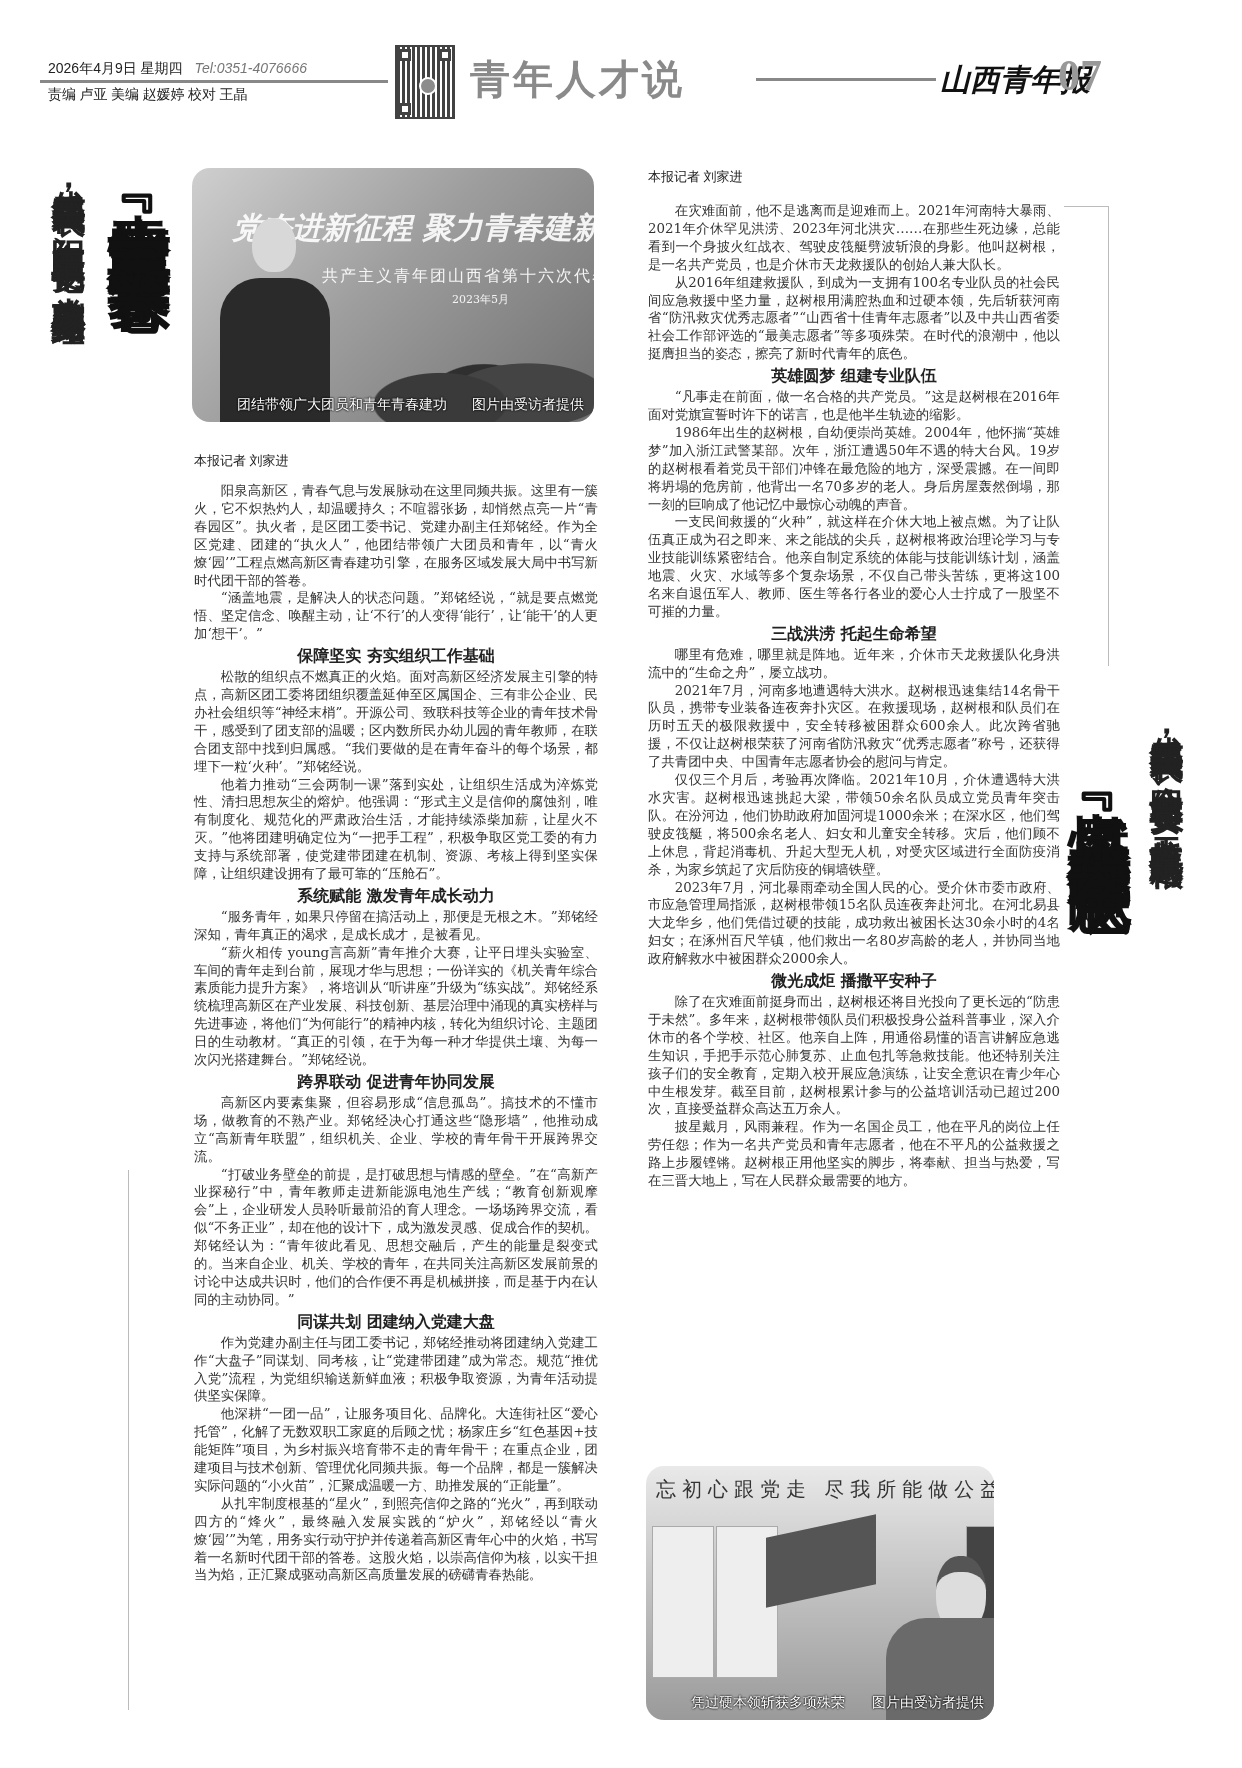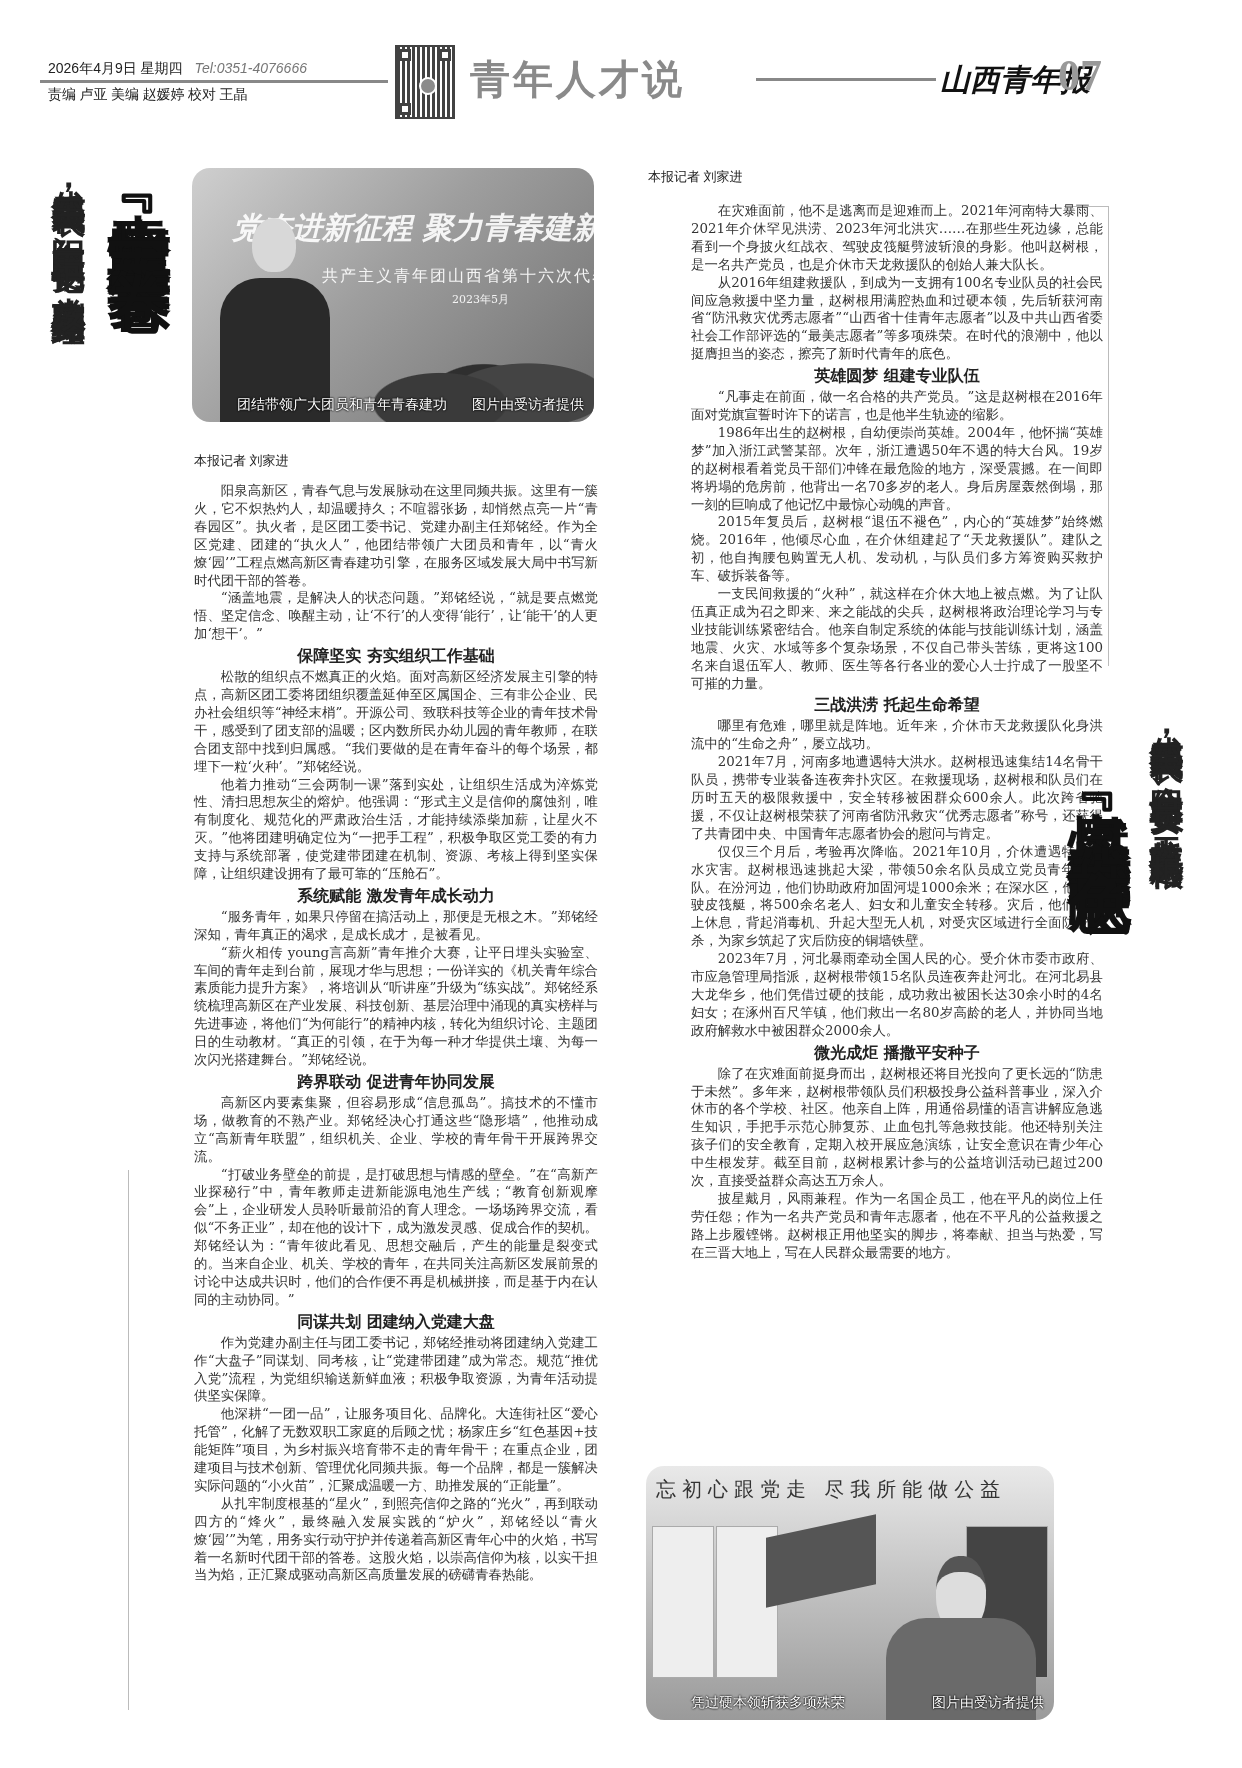--- a/index.html
+++ b/index.html
@@ -26,21 +26,21 @@
   .lead-sub { left:52px; top:164px; font-size:34px; font-weight:bold; color:#222; line-height:1; letter-spacing:2px; font-family:"DejaVu Serif", serif; }
   .right-head { left:1068px; top:760px; font-size:64px; font-weight:bold; color:#111; line-height:1; letter-spacing:4px; font-family:"DejaVu Serif", serif; }
   .right-sub { left:1150px; top:710px; font-size:34px; font-weight:bold; color:#222; line-height:1; letter-spacing:2px; font-family:"DejaVu Serif", serif; }
   .vline-left { left:128px; top:1170px; width:1px; height:540px; background:#bbb; }
   .vline-right { left:1108px; top:206px; width:1px; height:460px; background:#bbb; }
   .tick-right { left:1064px; top:206px; width:44px; height:1px; background:#bbb; }
 
   
   .photo { border-radius:18px; overflow:hidden; background:linear-gradient(135deg,#cfcfcf 0%,#9e9e9e 45%,#6f6f6f 100%); }
   .photo1 { left:192px; top:168px; width:402px; height:254px; }
-  .photo2 { left:646px; top:1466px; width:408px; height:254px; background:linear-gradient(180deg,#e9e9e9 0%,#c8c8c8 40%,#9a9a9a 100%); }
+  .photo2 { left:646px; top:1466px; width:348px; height:254px; background:linear-gradient(180deg,#e9e9e9 0%,#c8c8c8 40%,#9a9a9a 100%); }
   .photo-caption { position:absolute; bottom:8px; font-family:"Liberation Sans", sans-serif; font-size:14px; color:#fff; text-shadow:0 0 2px #000,0 0 2px #000; white-space:nowrap;padding-left:35px; }
   .cap-left { left:10px; }
   .cap-right { right:10px; }
   .banner-text { position:absolute; left:40px; top:40px; font-size:30px; color:#fff; font-weight:bold; font-style:italic; white-space:nowrap; opacity:.9; }
   .banner-sub { position:absolute; left:130px; top:98px; font-size:16px; color:#fff; white-space:nowrap; letter-spacing:2px; opacity:.9; }
   .banner-date { position:absolute; left:260px; top:124px; font-size:11px; color:#fff; opacity:.9; }
   .person1 { position:absolute; left:28px; top:50px; width:110px; height:204px; }
   .person1 .head { position:absolute; left:32px; top:0; width:44px; height:54px; border-radius:50% 50% 45% 45%; background:#d8d8d8; }
   .person1 .body { position:absolute; left:0; top:60px; width:110px; height:150px; border-radius:40px 40px 0 0; background:#2a2a2a; }
   .plants { position:absolute; right:0; bottom:0; width:220px; height:90px; background:radial-gradient(ellipse at 30% 80%,#3a3a3a 0 30%,transparent 31%),radial-gradient(ellipse at 70% 70%,#444 0 35%,transparent 36%),radial-gradient(ellipse at 50% 100%,#2f2f2f 0 45%,transparent 46%); }
@@ -50,21 +50,21 @@
   .person2 .head { position:absolute; left:50px; top:0; width:50px; height:60px; border-radius:45%; background:#ddd; border-top:16px solid #555; }
   .person2 .body { position:absolute; left:0; top:62px; width:150px; height:110px; border-radius:40px 40px 0 0; background:#6a6a6a; }
   .board { position:absolute; top:60px; width:60px; height:150px; background:#eee; border:1px solid #aaa; }
 
   
   .byline { font-family:"Liberation Sans", sans-serif; font-size:13px; color:#222; white-space:nowrap; }
   .col { font-size:13.4px; line-height:17.9px; color:#333; text-align:justify; }
   .col p { margin:0; text-indent:2em; }
   .col h3 { margin:4px 0 3px; font-size:16px; font-weight:bold; text-align:center; color:#222; letter-spacing:0; }
   .col1 { left:194px; top:482px; width:404px; }
-  .col2 { left:648px; top:202px; width:412px;margin-left:43px; }
+  .col2 { left:648px; top:202px; width:412px; }
 </style>
 </head>
 <body>
 
 <div class="abs hdr-date">
   <span>2026年4月9日 星期四</span><span class="tel">Tel:0351-4076666</span>
 </div>
 <div class="abs hdr-rule"></div>
 <div class="abs hdr-staff">责编 卢亚 美编 赵媛婷 校对 王晶</div>
 <div class="abs qr">
@@ -116,21 +116,20 @@
 
 <div class="abs byline" style="left:648px;top:168px">本报记者 刘家进</div>
 <div class="abs tick-right"></div>
 <div class="abs vline-right"></div>
 <div class="abs col col2" id="col2">
     <p>在灾难面前，他不是逃离而是迎难而上。2021年河南特大暴雨、2021年介休罕见洪涝、2023年河北洪灾……在那些生死边缘，总能看到一个身披火红战衣、驾驶皮筏艇劈波斩浪的身影。他叫赵树根，是一名共产党员，也是介休市天龙救援队的创始人兼大队长。</p>
     <p>从2016年组建救援队，到成为一支拥有100名专业队员的社会民间应急救援中坚力量，赵树根用满腔热血和过硬本领，先后斩获河南省“防汛救灾优秀志愿者”“山西省十佳青年志愿者”以及中共山西省委社会工作部评选的“最美志愿者”等多项殊荣。在时代的浪潮中，他以挺膺担当的姿态，擦亮了新时代青年的底色。</p>
     <h3>英雄圆梦 组建专业队伍</h3>
     <p>“凡事走在前面，做一名合格的共产党员。”这是赵树根在2016年面对党旗宣誓时许下的诺言，也是他半生轨迹的缩影。</p>
     <p>1986年出生的赵树根，自幼便崇尚英雄。2004年，他怀揣“英雄梦”加入浙江武警某部。次年，浙江遭遇50年不遇的特大台风。19岁的赵树根看着党员干部们冲锋在最危险的地方，深受震撼。在一间即将坍塌的危房前，他背出一名70多岁的老人。身后房屋轰然倒塌，那一刻的巨响成了他记忆中最惊心动魄的声音。</p>
-    <p>2015年复员后，赵树根“退伍不褪色”，内心的“英雄梦”始终燃烧。2016年，他倾尽心血，在介休组建起了“天龙救援队”。建队之初，他自掏腰包购置无人机、发动机，与队员们多方筹资购买救护车、破拆装备等。</p>
     <p>一支民间救援的“火种”，就这样在介休大地上被点燃。为了让队伍真正成为召之即来、来之能战的尖兵，赵树根将政治理论学习与专业技能训练紧密结合。他亲自制定系统的体能与技能训练计划，涵盖地震、火灾、水域等多个复杂场景，不仅自己带头苦练，更将这100名来自退伍军人、教师、医生等各行各业的爱心人士拧成了一股坚不可摧的力量。</p>
     <h3>三战洪涝 托起生命希望</h3>
     <p>哪里有危难，哪里就是阵地。近年来，介休市天龙救援队化身洪流中的“生命之舟”，屡立战功。</p>
     <p>2021年7月，河南多地遭遇特大洪水。赵树根迅速集结14名骨干队员，携带专业装备连夜奔扑灾区。在救援现场，赵树根和队员们在历时五天的极限救援中，安全转移被困群众600余人。此次跨省驰援，不仅让赵树根荣获了河南省防汛救灾“优秀志愿者”称号，还获得了共青团中央、中国青年志愿者协会的慰问与肯定。</p>
     <p>仅仅三个月后，考验再次降临。2021年10月，介休遭遇特大洪水灾害。赵树根迅速挑起大梁，带领50余名队员成立党员青年突击队。在汾河边，他们协助政府加固河堤1000余米；在深水区，他们驾驶皮筏艇，将500余名老人、妇女和儿童安全转移。灾后，他们顾不上休息，背起消毒机、升起大型无人机，对受灾区域进行全面防疫消杀，为家乡筑起了灾后防疫的铜墙铁壁。</p>
     <p>2023年7月，河北暴雨牵动全国人民的心。受介休市委市政府、市应急管理局指派，赵树根带领15名队员连夜奔赴河北。在河北易县大龙华乡，他们凭借过硬的技能，成功救出被困长达30余小时的4名妇女；在涿州百尺竿镇，他们救出一名80岁高龄的老人，并协同当地政府解救水中被困群众2000余人。</p>
     <h3>微光成炬 播撒平安种子</h3>
     <p>除了在灾难面前挺身而出，赵树根还将目光投向了更长远的“防患于未然”。多年来，赵树根带领队员们积极投身公益科普事业，深入介休市的各个学校、社区。他亲自上阵，用通俗易懂的语言讲解应急逃生知识，手把手示范心肺复苏、止血包扎等急救技能。他还特别关注孩子们的安全教育，定期入校开展应急演练，让安全意识在青少年心中生根发芽。截至目前，赵树根累计参与的公益培训活动已超过200次，直接受益群众高达五万余人。</p>
     <p>披星戴月，风雨兼程。作为一名国企员工，他在平凡的岗位上任劳任怨；作为一名共产党员和青年志愿者，他在不平凡的公益救援之路上步履铿锵。赵树根正用他坚实的脚步，将奉献、担当与热爱，写在三晋大地上，写在人民群众最需要的地方。</p>
   </div>

